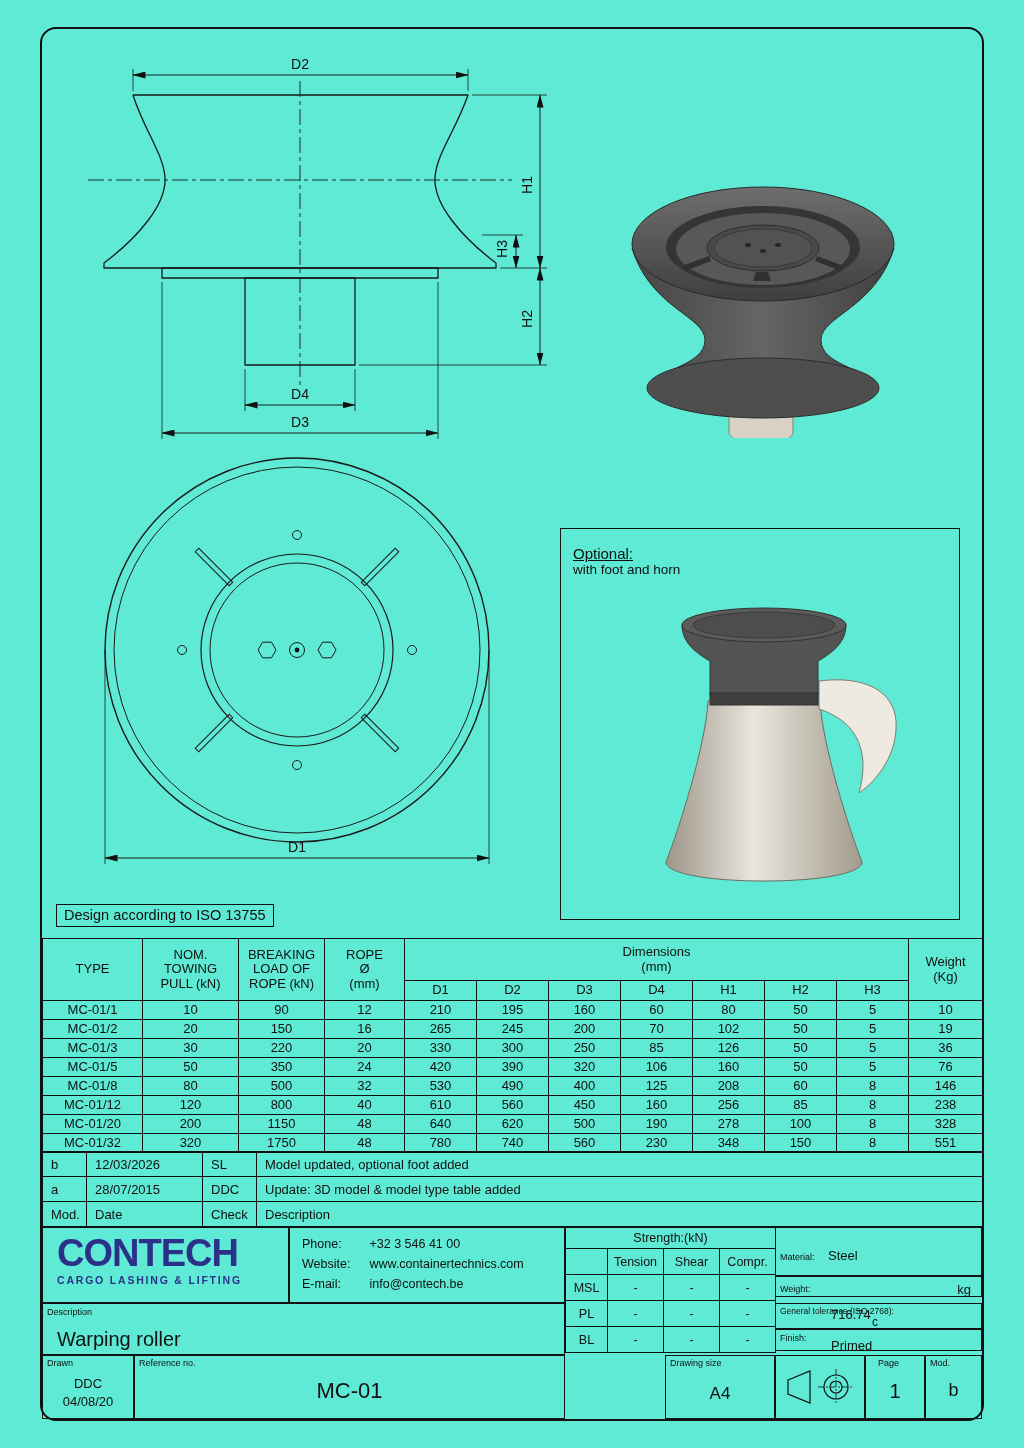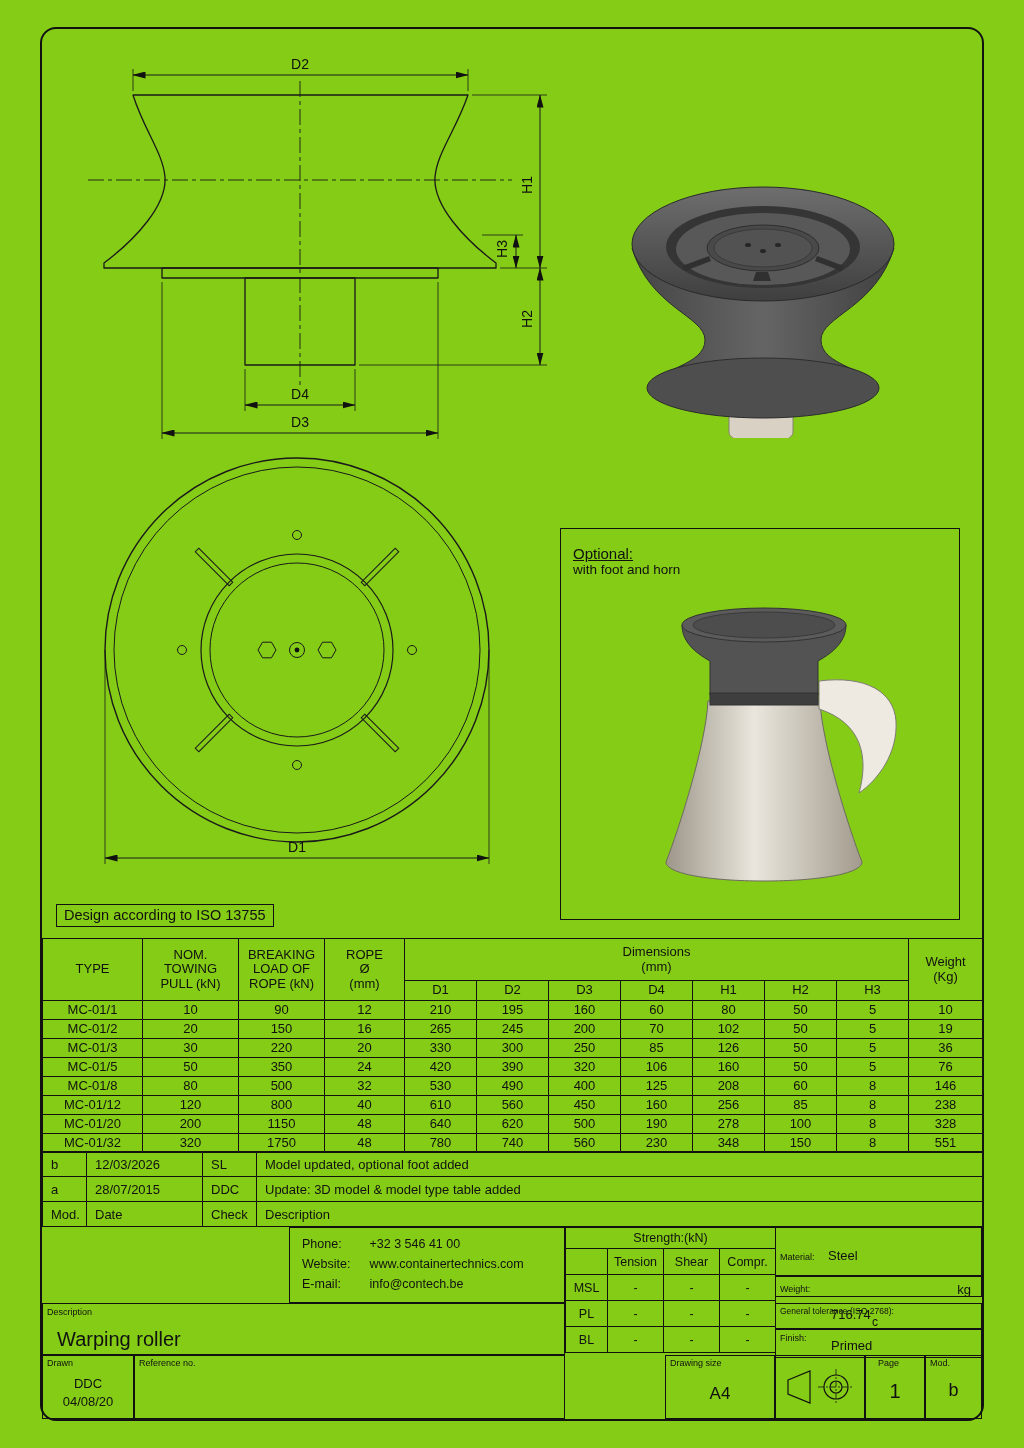--- a/index.html
+++ b/index.html
@@ -1,18 +1,18 @@
 <!DOCTYPE html>
 <html style="--logo-color: #2b3189;"><head>
 <meta charset="utf-8">
 <style>
   :root{ --logo-color:#2b3189; }
   *{ box-sizing:border-box; margin:0; padding:0; }
   body{ width:1024px; height:1448px; background:#fff; font-family:"Liberation Sans", sans-serif; color:#111; position:relative; }
-  .page{ position:relative; width:1024px; height:1448px; background:#84cc16; overflow:hidden; }
+  .page{ position:relative; width:1024px; height:1448px; background:#5eead4; overflow:hidden; }
   .frame{ position:absolute; left:40px; top:27px; width:944px; height:1394px; border:2px solid #111; border-radius:16px; }
   .abs{ position:absolute; }
 
   
   .iso-note{ position:absolute; left:56px; top:904px; border:1px solid #111; padding:2px 7px 3px; font-size:14.5px; }
 
   
   .optional-box{ position:absolute; left:560px; top:528px; width:400px; height:392px; border:1.5px solid #111; }
   .optional-title{ position:absolute; left:12px; top:16px; font-size:15px; text-decoration:underline; z-index:2; }
   .optional-sub{ position:absolute; left:12px; top:33px; font-size:13.5px; z-index:2; }
@@ -382,20 +382,26 @@
       <td>Mod.</td>
       <td>Date</td>
       <td>Check</td>
       <td>Description</td>
     </tr>
   </tbody>
     </table>
 
   <div class="tb">
 
+    <div class="box" style="left:0; top:0; width:247px; height:76px;">
+      <div class="logo-wrap">
+        <div class="logo-name">CONTECH</div>
+        <div class="logo-tag">CARGO LASHING &amp; LIFTING</div>
+      </div>
+    </div>
 
     <div class="box" style="left:247px; top:0; width:276px; height:76px;">
       <div class="contact-row" style="top:9px;">
         <span class="cl">Phone:</span>
         <span>+32 3 546 41 00</span>
       </div>
       <div class="contact-row" style="top:29px;">
         <span class="cl">Website:</span>
         <span>www.containertechnics.com</span>
       </div>
@@ -449,37 +455,38 @@
     </div>
     <div class="box" style="left:733px; top:49px; width:207px; height:21px;">
       <span class="lbl" style="left:4px; top:7px;">Weight:</span>
       <span class="val13" style="left:55px; top:5px;margin-top:25px;">716.74</span>
       <span class="val13" style="right:10px; top:5px;">kg</span>
     </div>
     <div class="box" style="left:733px; top:76px; width:207px; height:26px;">
       <span class="lbl" style="left:4px; top:2px; font-size:8.5px;">General tolerance (ISO 2768):</span>
       <span class="val13" style="left:96px; top:11px; font-size:12px;">c</span>
     </div>
-    <div class="box" style="left:733px; top:102px; width:207px; height:29px;">
+    <div class="box" style="left:733px; top:102px; width:207px; height:22px;">
       <span class="lbl" style="left:4px; top:3px;">Finish:</span>
       <span class="val13" style="left:55px; top:8px;">Primed</span>
     </div>
 
     <div class="box" style="left:0; top:76px; width:523px; height:52px;">
       <span class="lbl" style="left:4px; top:3px;">Description</span>
       <span class="desc-val">Warping roller</span>
     </div>
 
     <div class="box" style="left:0; top:128px; width:92px; height:64px;">
       <span class="lbl" style="left:4px; top:2px;">Drawn</span>
       <span class="cent" style="top:20px; font-size:13px;">DDC</span>
       <span class="cent" style="top:38px; font-size:13px;">04/08/20</span>
     </div>
     <div class="box" style="left:92px; top:128px; width:431px; height:64px;">
       <span class="lbl" style="left:4px; top:2px;">Reference no.</span>
+      <span class="big-ref">MC-01</span>
     </div>
     <div class="box" style="left:623px; top:128px; width:110px; height:64px;">
       <span class="lbl" style="left:4px; top:2px;">Drawing size</span>
       <span class="big-val">A4</span>
     </div>
     <div class="box" style="left:733px; top:128px; width:90px; height:64px;">
       <svg width="88" height="62" viewBox="0 0 88 62">
         <g stroke="#111" fill="none" stroke-width="1.2">
           <polygon points="12,24 34,15 34,47 12,38"></polygon>
           <circle cx="60" cy="31" r="12"></circle>

